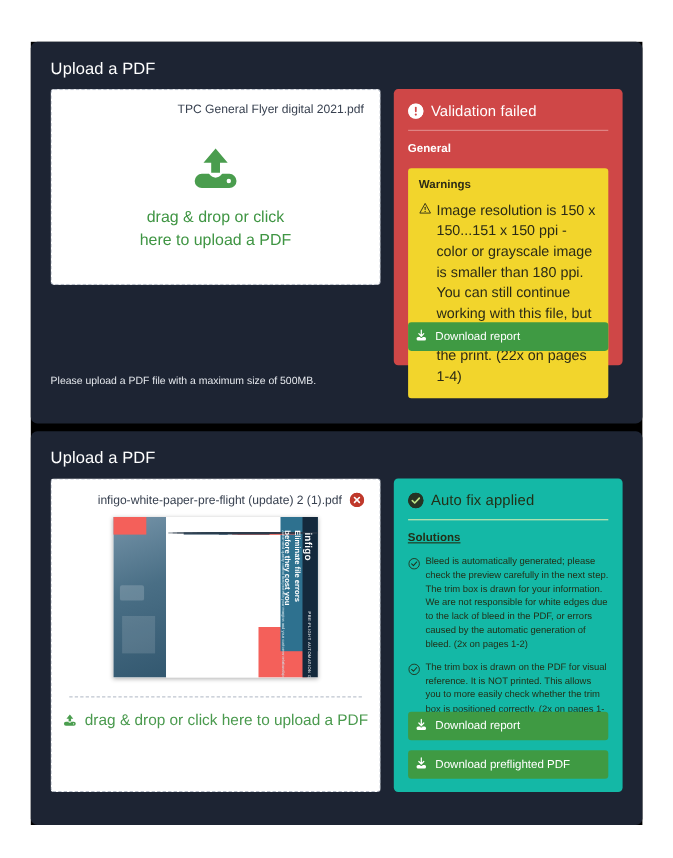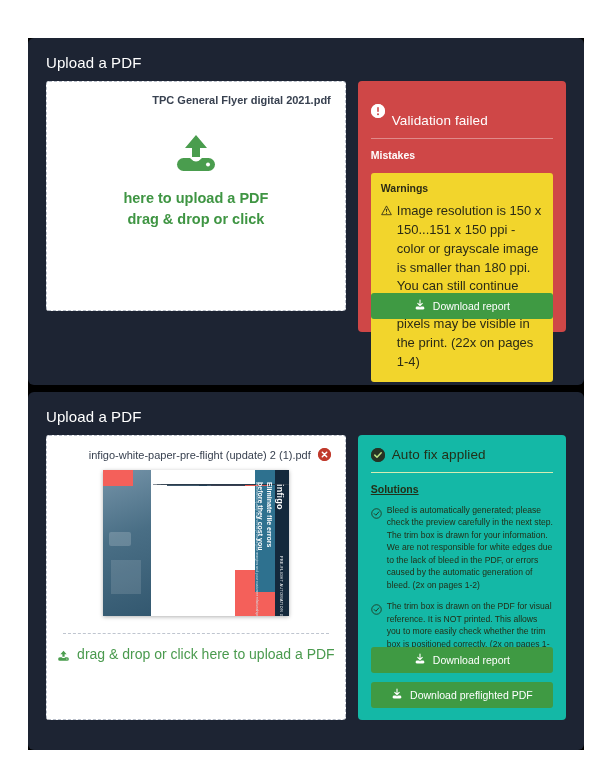--- a/index.html
+++ b/index.html
@@ -56,21 +56,21 @@
   }
 
   
   .dropzone {
     background: #ffffff;
     border: 1px dashed #b8bec9;
     border-radius: 3px;
     box-sizing: border-box;
     position: relative;
   }
-  #dropzone-1 { width: 301px; height: 230px; font-weight: bold; }
+  #dropzone-1 { width: 301px; height: 178px; }
   #dropzone-2 { width: 301px; height: 285px; }
 
   .file-name-row {
     display: flex;
     align-items: center;
     justify-content: flex-end;
     gap: 7px;
     padding: 12px 14px 0 14px;
     box-sizing: border-box;
   }
@@ -237,21 +237,21 @@
   }
   #result-fail { width: 209px; height: 251px; background: #cf4747; }
   #result-ok   { width: 209px; height: 285px; background: #14b8a6; }
 
   .result-head {
     display: flex;
     align-items: center;
     gap: 7px;
   }
   .result-head .title-fail {
-    color: #ffffff; font-size: 13.5px; letter-spacing: .1px; margin-top: 20px;
+    color: #ffffff; font-size: 13.5px; letter-spacing: .1px;
   }
   .result-head .title-ok {
     color: #223018; font-size: 13.5px; letter-spacing: .1px;
   }
   .badge-circle {
     width: 14px; height: 14px; border-radius: 50%;
     display: inline-flex; align-items: center; justify-content: center;
     flex: 0 0 auto;
   }
   .badge-white { background: #ffffff; }
@@ -278,21 +278,20 @@
     padding: 9px 10px 10px 10px;
     margin-top: 12px;
   }
   .warnbox .wtitle { color: #2b2b16; font-size: 10.5px; font-weight: bold; }
   .warn-item { display: flex; gap: 5px; margin-top: 8px; }
   .warn-item .wtxt { color: #2b2b16; font-size: 13px; line-height: 1.45; }
 
   .btn {
     display: flex;
     align-items: center;
-    justify-content: center;
     gap: 7px;
     background: #3f9a43;
     color: #ffffff;
     border: 0;
     border-radius: 3px;
     height: 26px;
     width: 100%;
     font-size: 10.5px;
     font-family: "Liberation Sans", sans-serif;
     cursor: pointer;
@@ -324,41 +323,41 @@
         <div class="dz-center">
           <span class="upload-icon-lg">
             <svg viewBox="0 0 46 40" width="46" height="40" aria-hidden="true">
               <path d="M23 1 L34 14 L27 14 L27 24 L19 24 L19 14 L12 14 Z" fill="#4a9d4e"></path>
               <rect x="4" y="24" width="38" height="13" rx="6.5" fill="#4a9d4e"></rect>
               <path d="M17 24 q6 7 12 0 l0 -1 -12 0 z" fill="#ffffff"></path>
               <circle cx="35" cy="30.5" r="2" fill="#ffffff"></circle>
             </svg>
           </span>
           <div class="dz-text">
+            <div>drag &amp; drop or click</div>
             <div>here to upload a PDF</div>
-            <div>drag &amp; drop or click</div>
           </div>
         </div>
       </div>
 
       <div class="result" id="result-fail">
         <div class="result-head">
           <span class="badge-circle badge-white">
             <svg viewBox="0 0 14 14" width="14" height="14" aria-hidden="true">
               <circle cx="7" cy="7" r="7" fill="#ffffff"></circle>
               <rect x="6.2" y="3" width="1.6" height="5" rx="0.8" fill="#cf4747"></rect>
               <circle cx="7" cy="10.2" r="1" fill="#cf4747"></circle>
             </svg>
           </span>
           <span class="title-fail">Validation failed</span>
         </div>
 
         <hr class="hr-fail">
 
-        <div class="section-label-fail">Mistakes</div>
+        <div class="section-label-fail">General</div>
 
 
         <div class="warnbox">
           <div class="wtitle">Warnings</div>
           <div class="warn-item">
             <span class="glyph">
               <svg viewBox="0 0 12 12" width="11" height="11" aria-hidden="true">
                 <path d="M6 1 L11.3 10.6 L0.7 10.6 Z" fill="none" stroke="#2b2b16" stroke-width="0.9" stroke-linejoin="round"></path>
                 <rect x="5.5" y="4.2" width="1" height="3.4" rx="0.5" fill="#2b2b16"></rect>
                 <circle cx="6" cy="9" r="0.62" fill="#2b2b16"></circle>
@@ -376,20 +375,21 @@
                 <rect x="2" y="8.7" width="10" height="3.6" rx="1.6" fill="#ffffff"></rect>
                 <path d="M5.4 8.7 q1.6 1.9 3.2 0 z" fill="#3f9a43"></path>
               </svg>
             </span>
             <span>Download report</span>
           </button>
         </div>
       </div>
     </div>
 
+    <div class="helper-text">Please upload a PDF file with a maximum size of 500MB.</div>
   </div>
 
   <div class="card" id="card-2">
 
     <div class="card-title">Upload a PDF</div>
 
     <div class="card-body">
 
       <div class="dropzone" id="dropzone-2">
         <div class="file-name-row">

